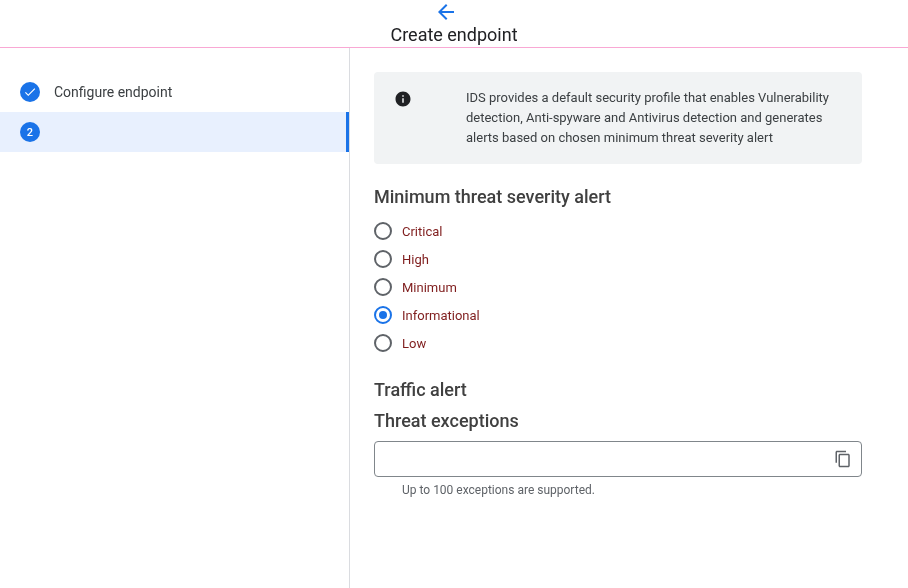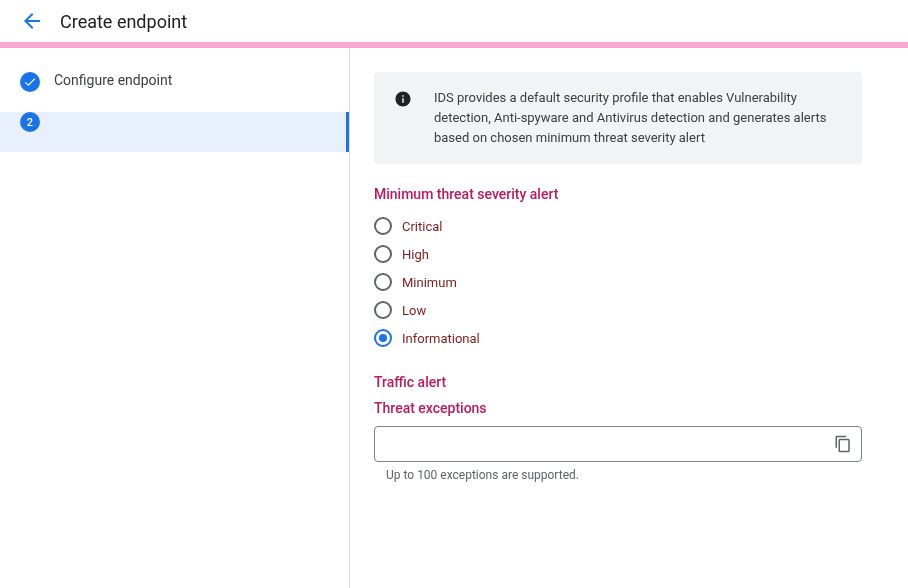--- a/index.html
+++ b/index.html
@@ -7,21 +7,22 @@
       font-family: Roboto, "Helvetica Neue", Arial, sans-serif;
       font-size: 14px;
       color: #202124;
       background: #fff;
     }
     .header {
       display: flex;
       align-items: center;
       height: 48px;
       padding: 0 20px;
-      border-bottom: 6px solid #f9a8d4;
+      border-bottom: 1px solid #f9a8d4;
+      flex-direction: column;
     }
     .back-arrow {
       width: 24px;
       height: 24px;
       display: flex;
       align-items: center;
       justify-content: center;
       margin-right: 16px;
       cursor: pointer;
       color: #1a73e8;
@@ -35,21 +36,21 @@
       display: flex;
       height: 540px;
     }
     .sidebar {
       width: 350px;
       border-right: 1px solid #dadce0;
       padding-top: 24px;
     }
     .step {
       display: flex;
-      align-items: flex-start;
+      align-items: center;
       height: 40px;
       padding: 0 20px;
       font-size: 14px;
       color: #3c4043;
       cursor: pointer;
     }
     .step.active {
       background: #e8f0fe;
       border-right: 3px solid #1a73e8;
       font-weight: 500;
@@ -74,38 +75,39 @@
       padding: 24px 24px 24px 24px;
       overflow-y: auto;
       max-width: 536px;
     }
     .info-box {
       display: flex;
       background: #f1f3f4;
       border-radius: 4px;
       padding: 16px 16px 16px 20px;
       margin-bottom: 22px;
+      gap: 32px;
     }
     .info-icon {
       width: 18px;
       height: 18px;
       flex-shrink: 0;
       margin-right: 22px;
       margin-top: 2px;
       color: #202124;
     }
     .info-text {
       font-size: 13px;
       line-height: 20px;
       color: #3c4043;
     }
     .section-heading {
-      font-size: 14px;
+      font-size: 18px;
       font-weight: 500;
-      color: #be185d;
+      color: #404040;
       margin-bottom: 10px;
       margin-top: 4px;
     }
     .radio-group { margin-bottom: 22px; }
     .radio-item {
       display: flex;
       align-items: center;
       padding: 5px 0;
       cursor: pointer;
     }
@@ -149,21 +151,21 @@
       height: 18px;
       color: #5f6368;
       cursor: pointer;
       display: flex;
       align-items: center;
       justify-content: center;
     }
     .helper-text {
       font-size: 12px;
       color: #5f6368;
-      margin-left: 12px;
+      margin-left: 28px;
       margin-bottom: 28px;
     }
   </style>
 </head>
 <body>
 
 <div class="header">
   <div class="back-arrow">
     <svg viewBox="0 0 24 24" width="24" height="24" fill="currentColor">
         <path d="M20 11H7.83l5.59-5.59L12 4l-8 8 8 8 1.41-1.41L7.83 13H20v-2z"></path>
@@ -212,31 +214,31 @@
             <div class="radio-dot"></div>
           </div>
           <span class="radio-label">High</span>
         </div>
         <div class="radio-item">
           <div class="radio-circle">
             <div class="radio-dot"></div>
           </div>
           <span class="radio-label">Minimum</span>
         </div>
+        <div class="radio-item selected">
+          <div class="radio-circle">
+            <div class="radio-dot"></div>
+          </div>
+          <span class="radio-label">Informational</span>
+        </div>
         <div class="radio-item">
           <div class="radio-circle">
             <div class="radio-dot"></div>
           </div>
           <span class="radio-label">Low</span>
-        </div>
-        <div class="radio-item selected">
-          <div class="radio-circle">
-            <div class="radio-dot"></div>
-          </div>
-          <span class="radio-label">Informational</span>
         </div>
       </div>
 
     <div class="section-heading">Traffic alert</div>
 
     <div class="section-heading">Threat exceptions</div>
     <div class="text-field-wrap">
       <input class="text-field" type="text" value="" style="">
       <div class="copy-icon">
         <svg viewBox="0 0 24 24" width="18" height="18" fill="currentColor">

